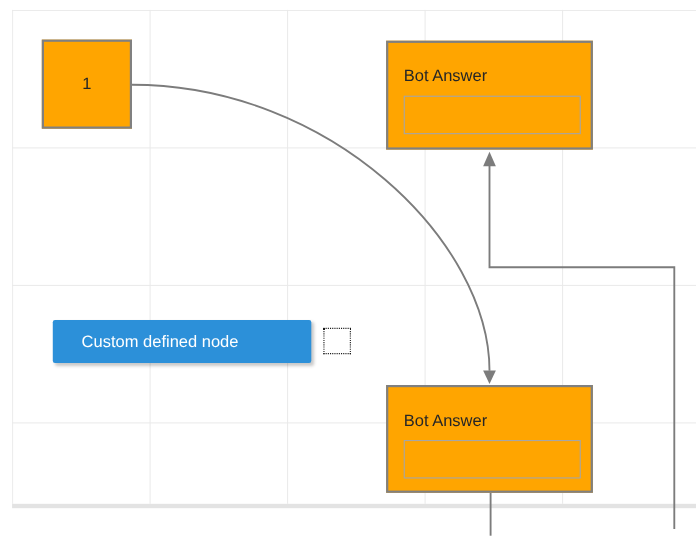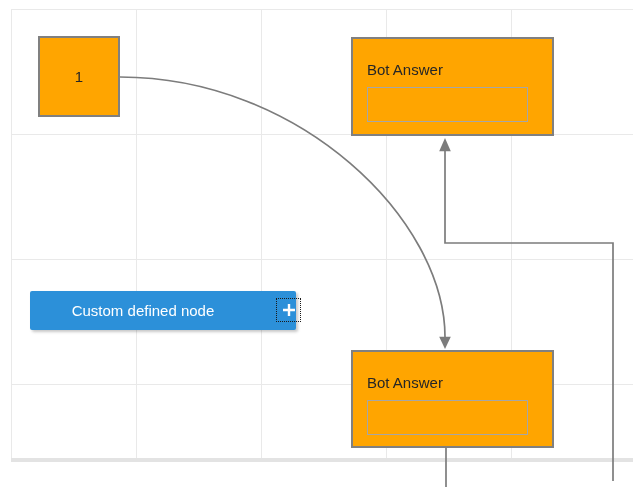--- a/index.html
+++ b/index.html
@@ -48,21 +48,21 @@
   }
   .node-square {
     left: 38px; top: 36px;
     width: 82px; height: 81px;
     display: flex;
     align-items: center;
     justify-content: center;
     font-size: 15px;
     color: var(--title-text, #262626);
   }
-  .node-box { width: 203px; height: 98px; }
+  .node-box { width: 188px; height: 98px; }
   .node-box-top    { left: 351px; top: 37px;  height: 99px; }
   .node-box-bottom { left: 351px; top: 350px; }
   .node-title {
     position: absolute;
     left: 14px; top: 23px;
     font-size: 15px;
     line-height: 1;
     color: var(--title-text, #262626);
     white-space: nowrap;
   }
@@ -70,22 +70,22 @@
     position: absolute;
     left: 14px; top: 48px;
     width: 161px; height: 35px;
     border: 1px solid var(--inner-border, #a6a6a6);
     background: transparent;
   }
 
   
   .custom-button {
     position: absolute;
-    left: 30px; top: 291px;
-    width: 266px; height: 39px;
+    left: 48px; top: 291px;
+    width: 235px; height: 39px;
     background: var(--button-fill, #2c90d9);
     border-radius: 2px;
     box-shadow: 2px 2px 3px rgba(0,0,0,0.22);
     display: flex;
     align-items: center;
   }
   .btn-label {
     flex: 1;
     text-align: center;
     padding-right: 40px;

